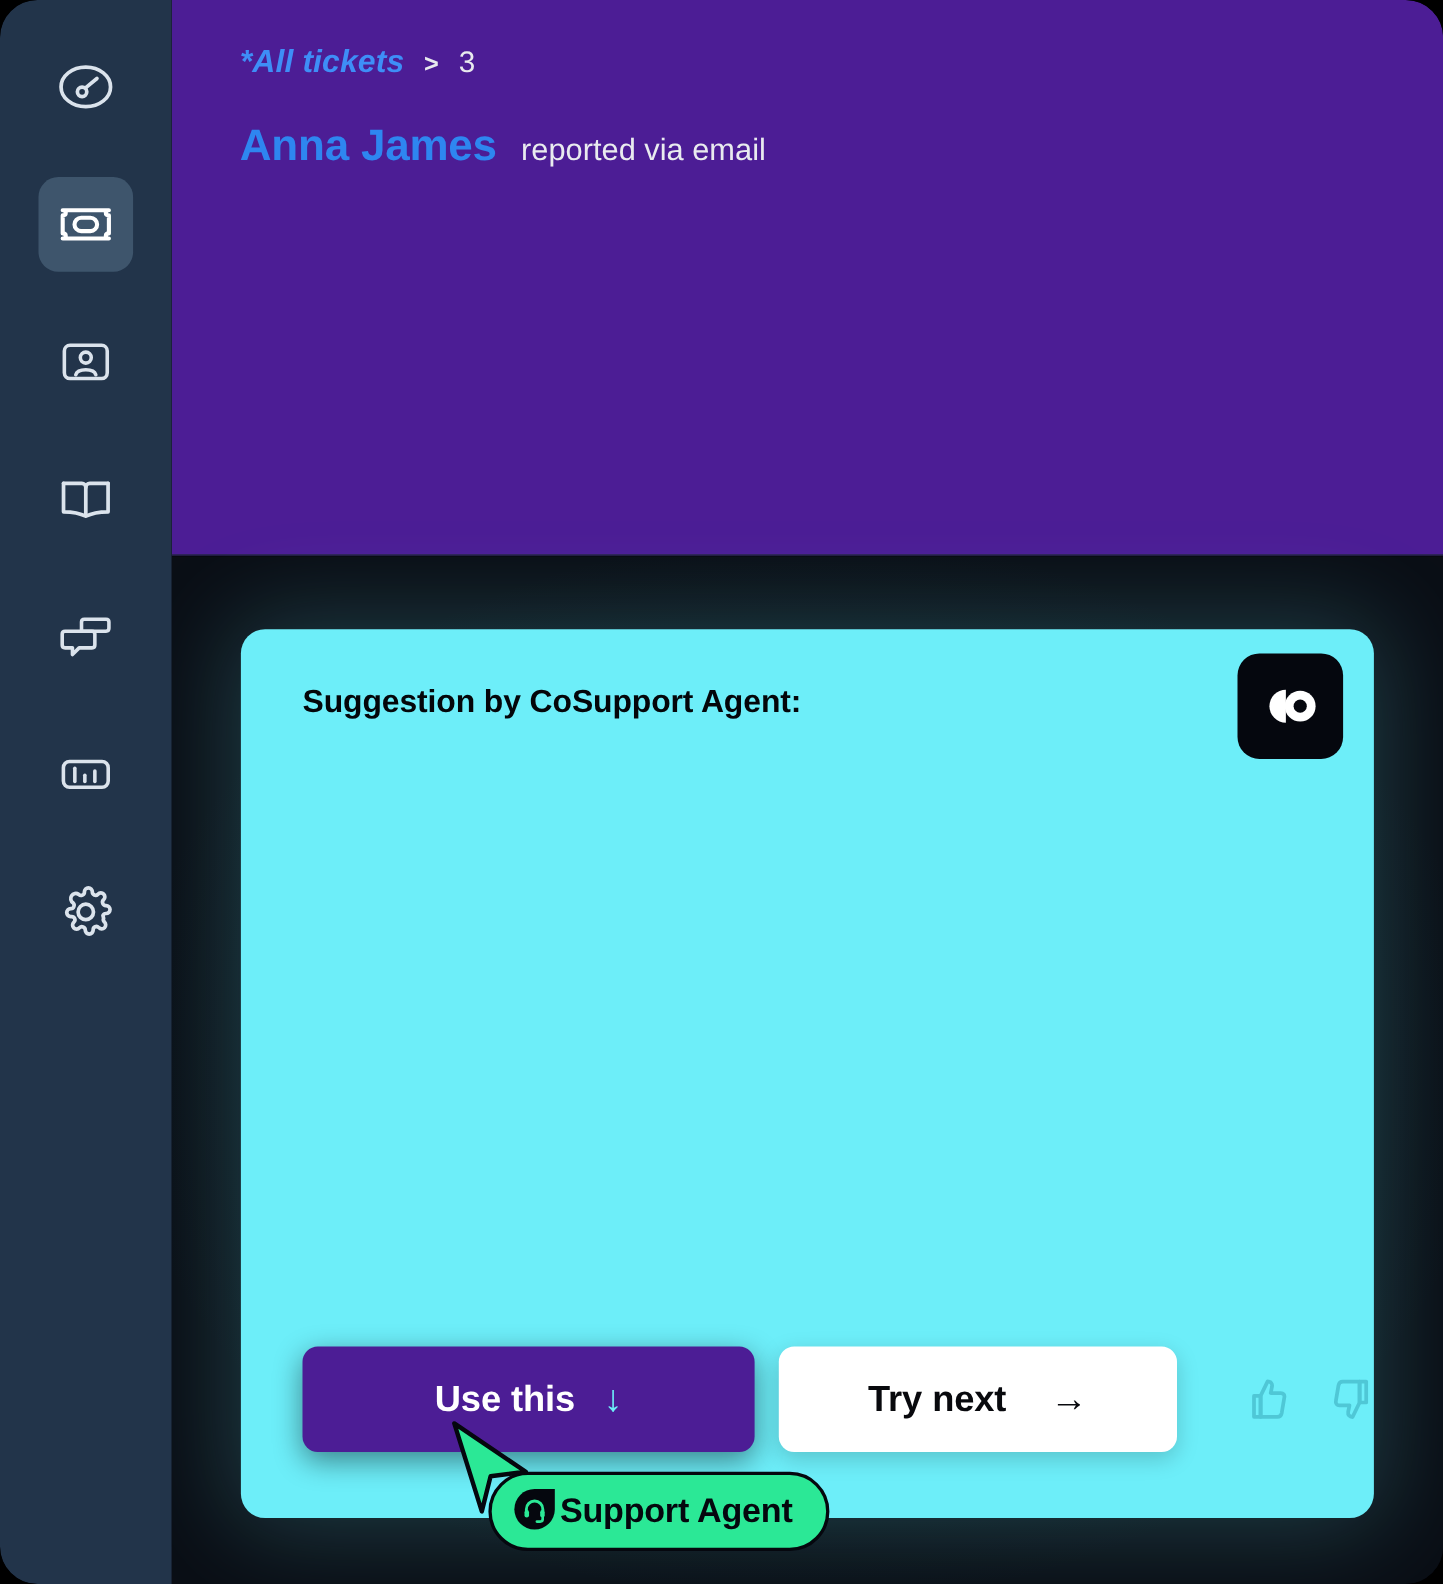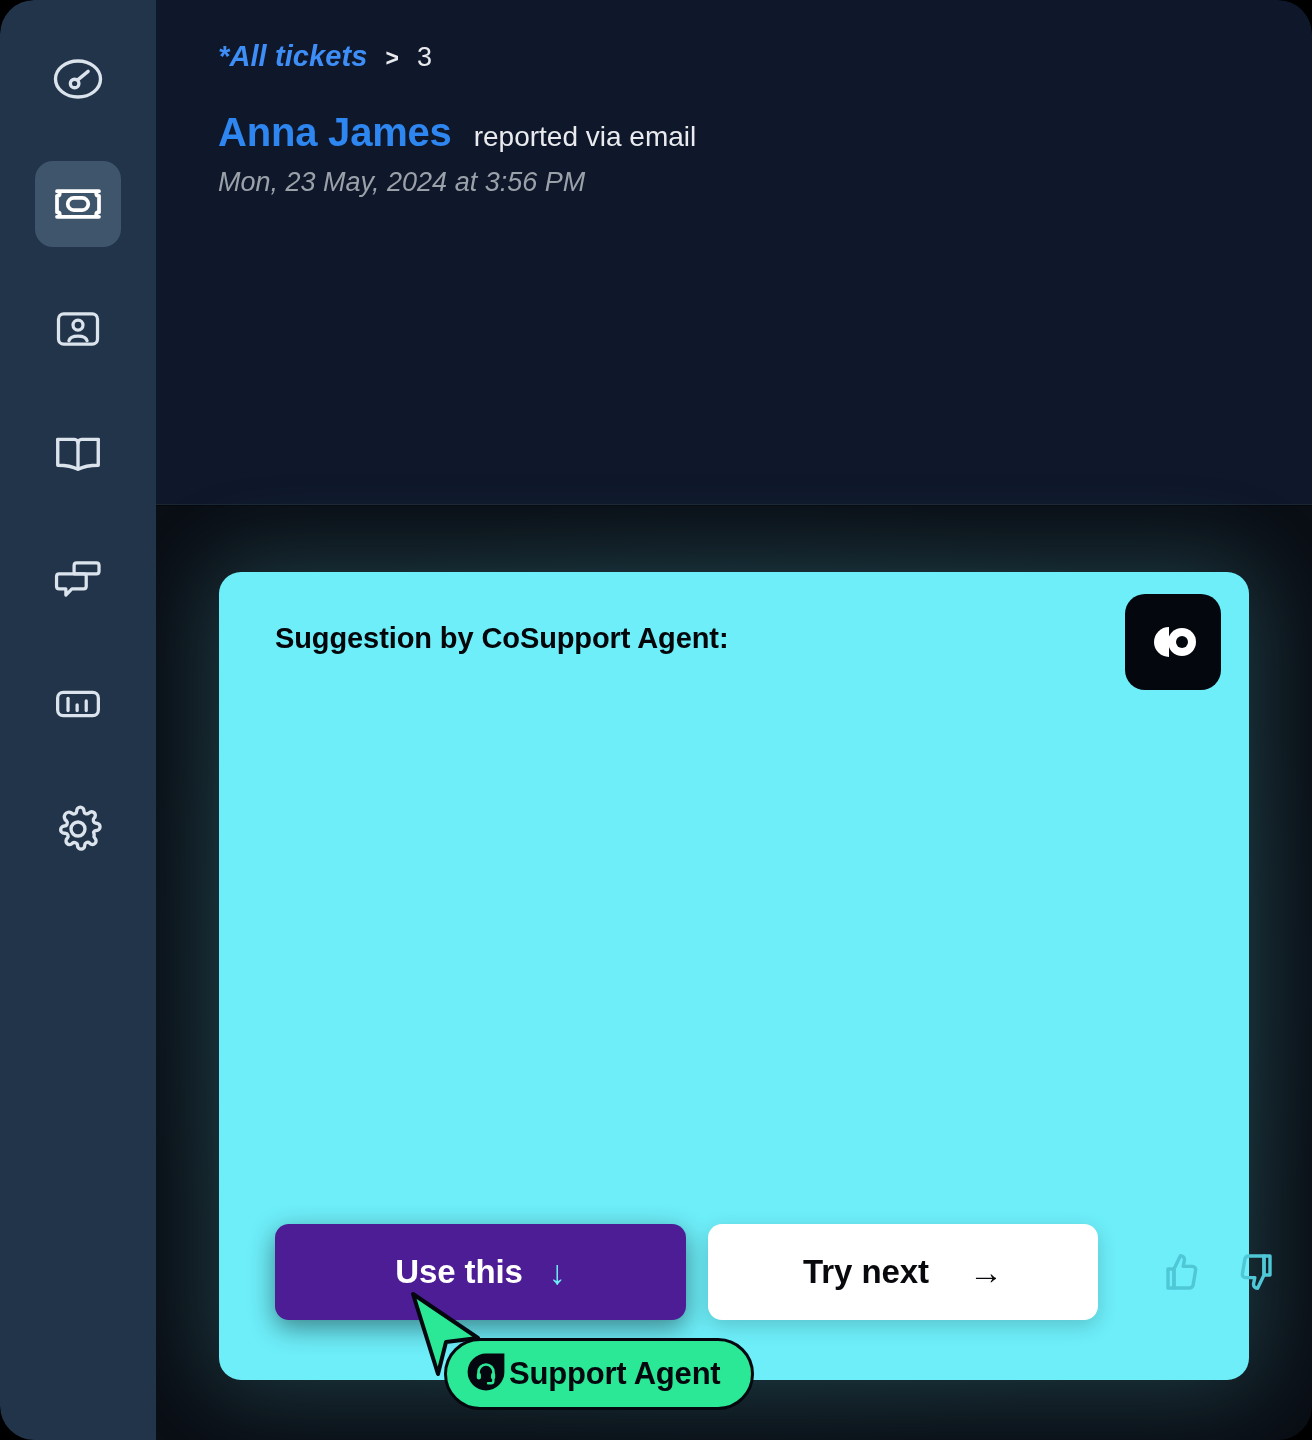--- a/index.html
+++ b/index.html
@@ -57,23 +57,24 @@
     border-radius: 0 34px 34px 0;
     overflow: hidden;
   }
 
   
   .msg-zone {
     position: absolute;
     left: 0; top: 0;
     width: 1156px;
     height: 505px;
-    background: #0f172a;
+    background: #4c1d95;
     border-bottom: 1px solid #1b2633;
     padding: 40px 0 0 62px;
+    text-align: center;
   }
 
   .breadcrumb {
     display: flex;
     align-items: baseline;
     gap: 18px;
     height: 40px;
   }
   .crumb-link {
     font-size: 29px;
@@ -192,21 +193,21 @@
     display: flex;
     align-items: center;
     justify-content: center;
     gap: 26px;
     cursor: pointer;
   }
   .btn-use .lbl { font-size: 33px; font-weight: 700; color: #ffffff; letter-spacing: -0.1px; }
   .btn-use .arw { font-size: 34px; color: #6DEEF9; line-height: 1; }
 
   .btn-next {
-    width: 390px;
+    width: 362px;
     height: 96px;
     margin-left: 22px;
     background: #ffffff;
     border: none;
     border-radius: 14px;
     box-shadow: 0 6px 20px rgba(0,0,0,0.18);
     display: flex;
     align-items: center;
     justify-content: center;
     gap: 40px;
@@ -338,21 +339,20 @@
         <span class="crumb-link">*All tickets</span>
         <span class="crumb-sep">&gt;</span>
         <span class="crumb-current">3</span>
       </div>
 
       <div class="reporter-row">
         <span class="reporter-name">Anna James</span>
         <span class="reported-via">reported via email</span>
       </div>
 
-      <div class="timestamp">Mon, 23 May, 2024 at 3:56 PM</div>
 
     </section>
 
     <section class="sugg-zone">
 
       <div class="card">
 
         <div class="card-title">Suggestion by CoSupport Agent:</div>
 
         <div class="brand-logo">

